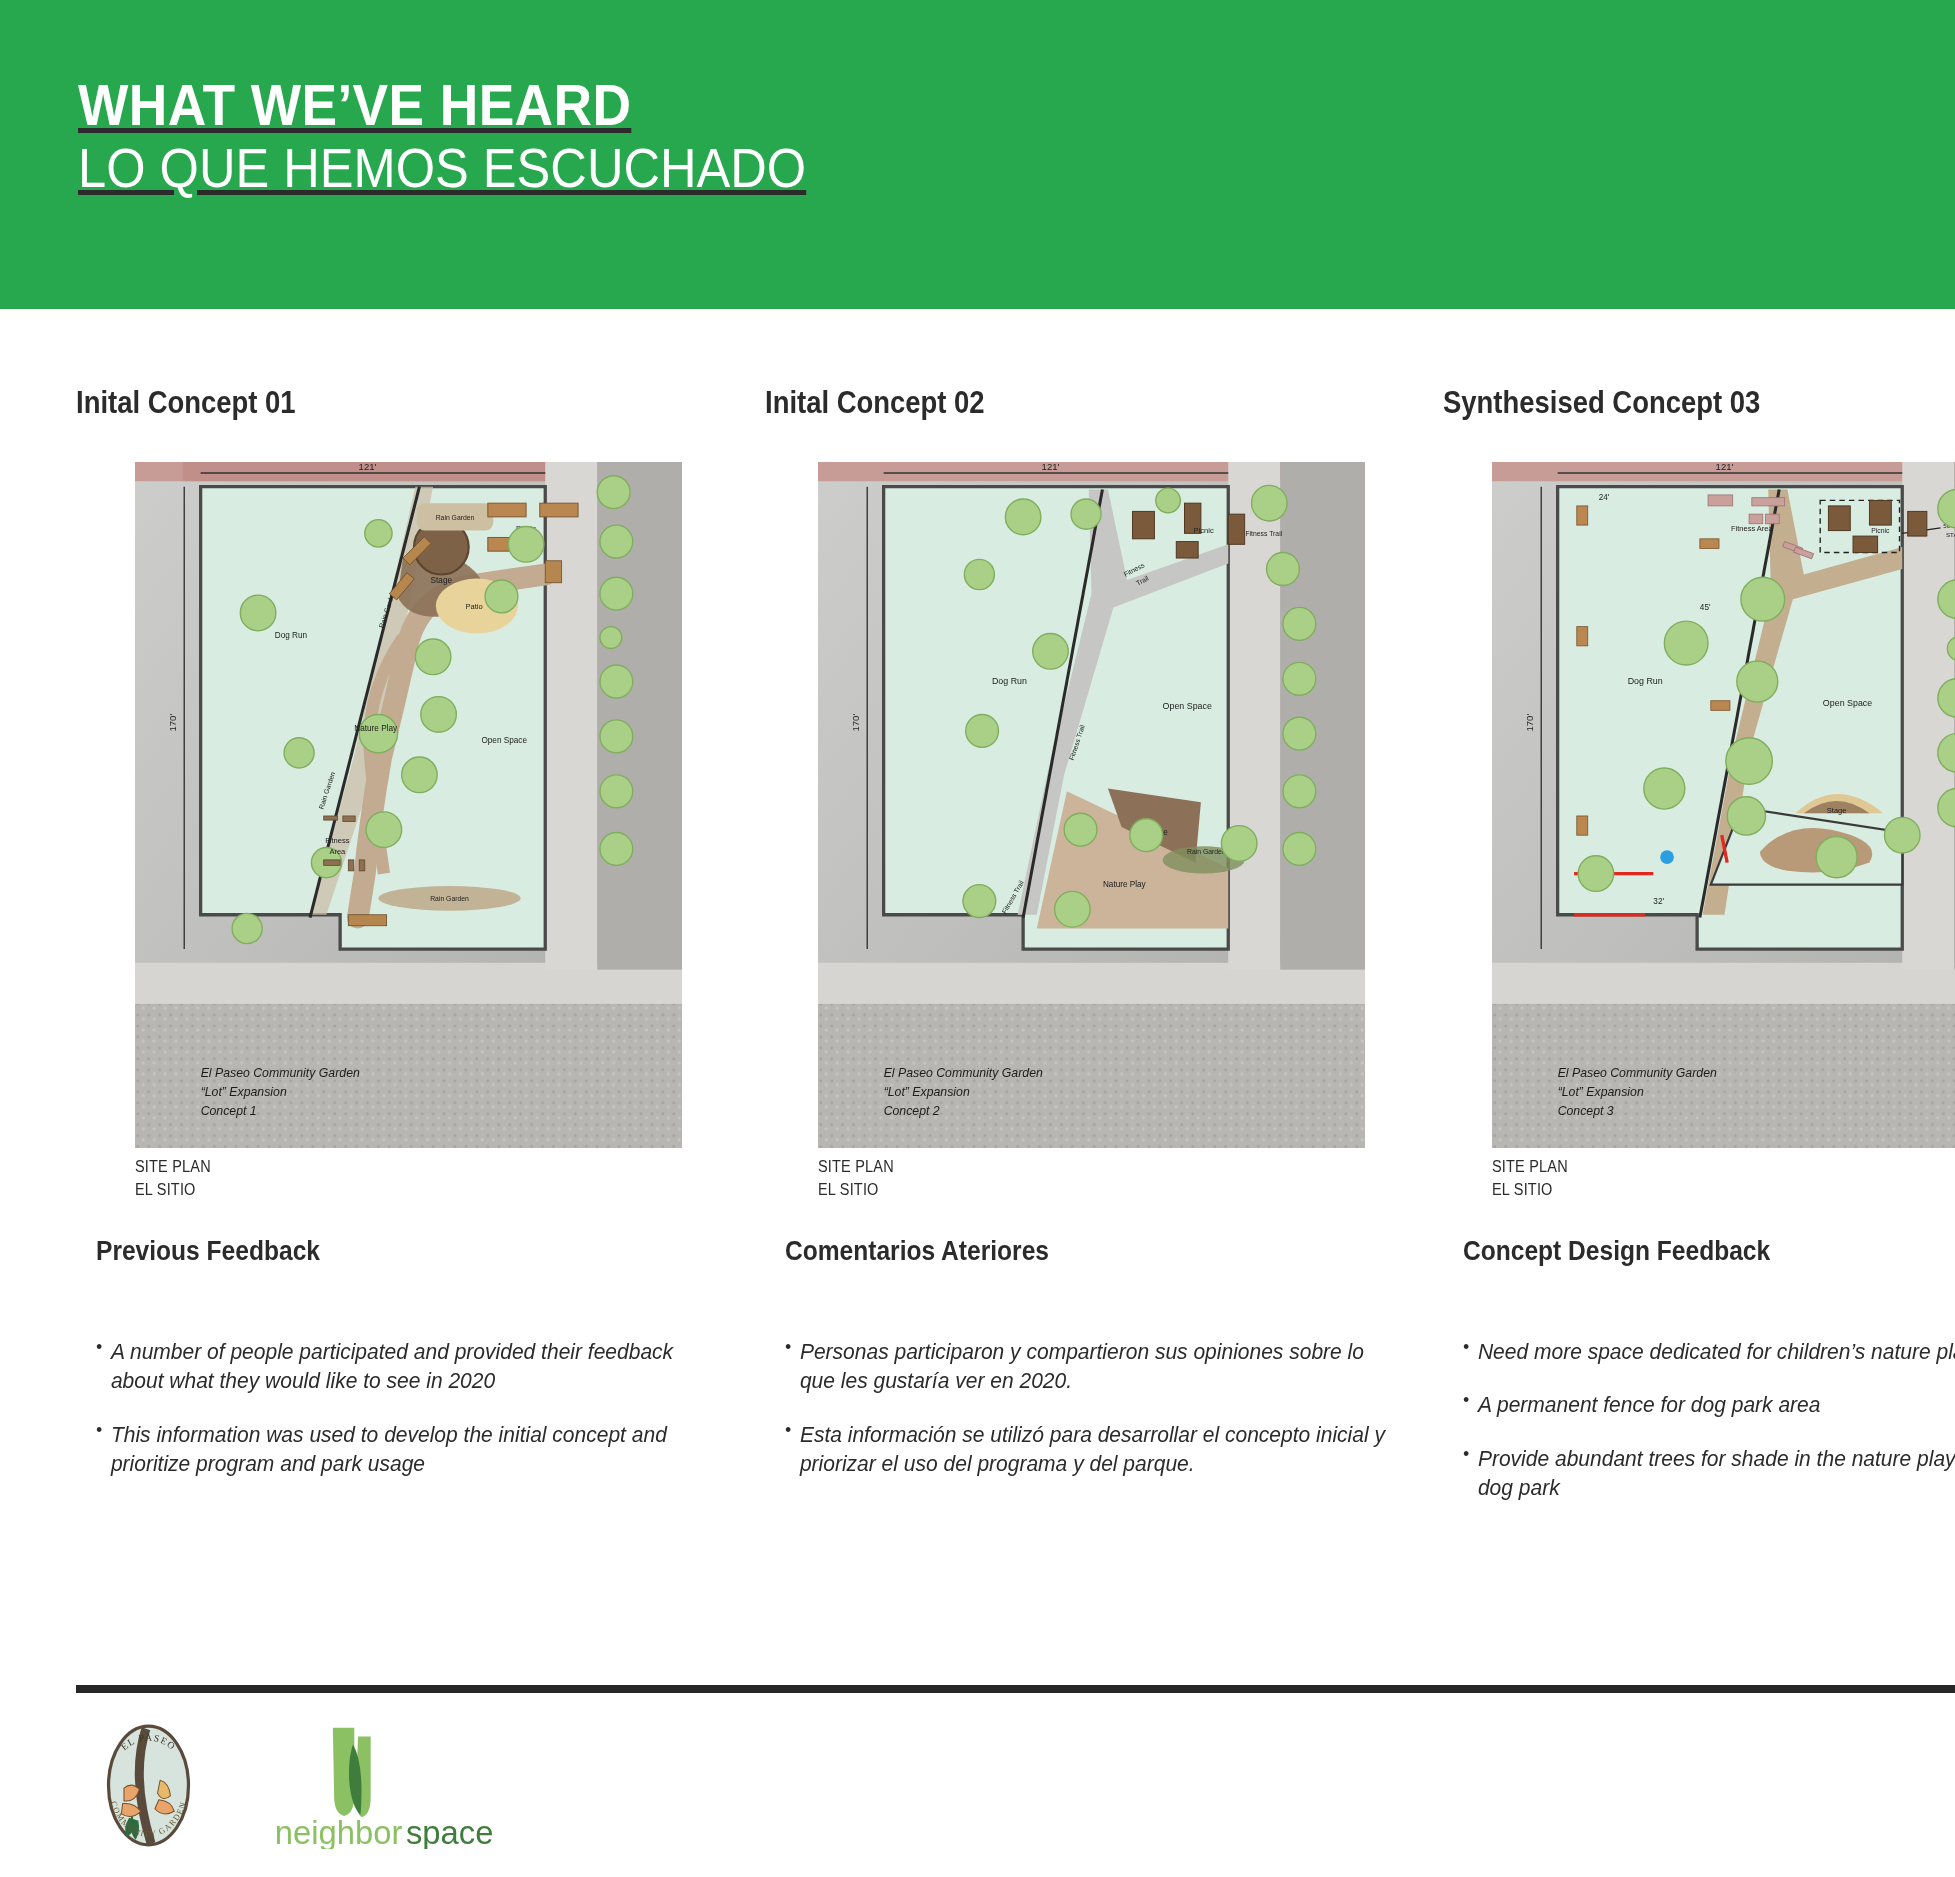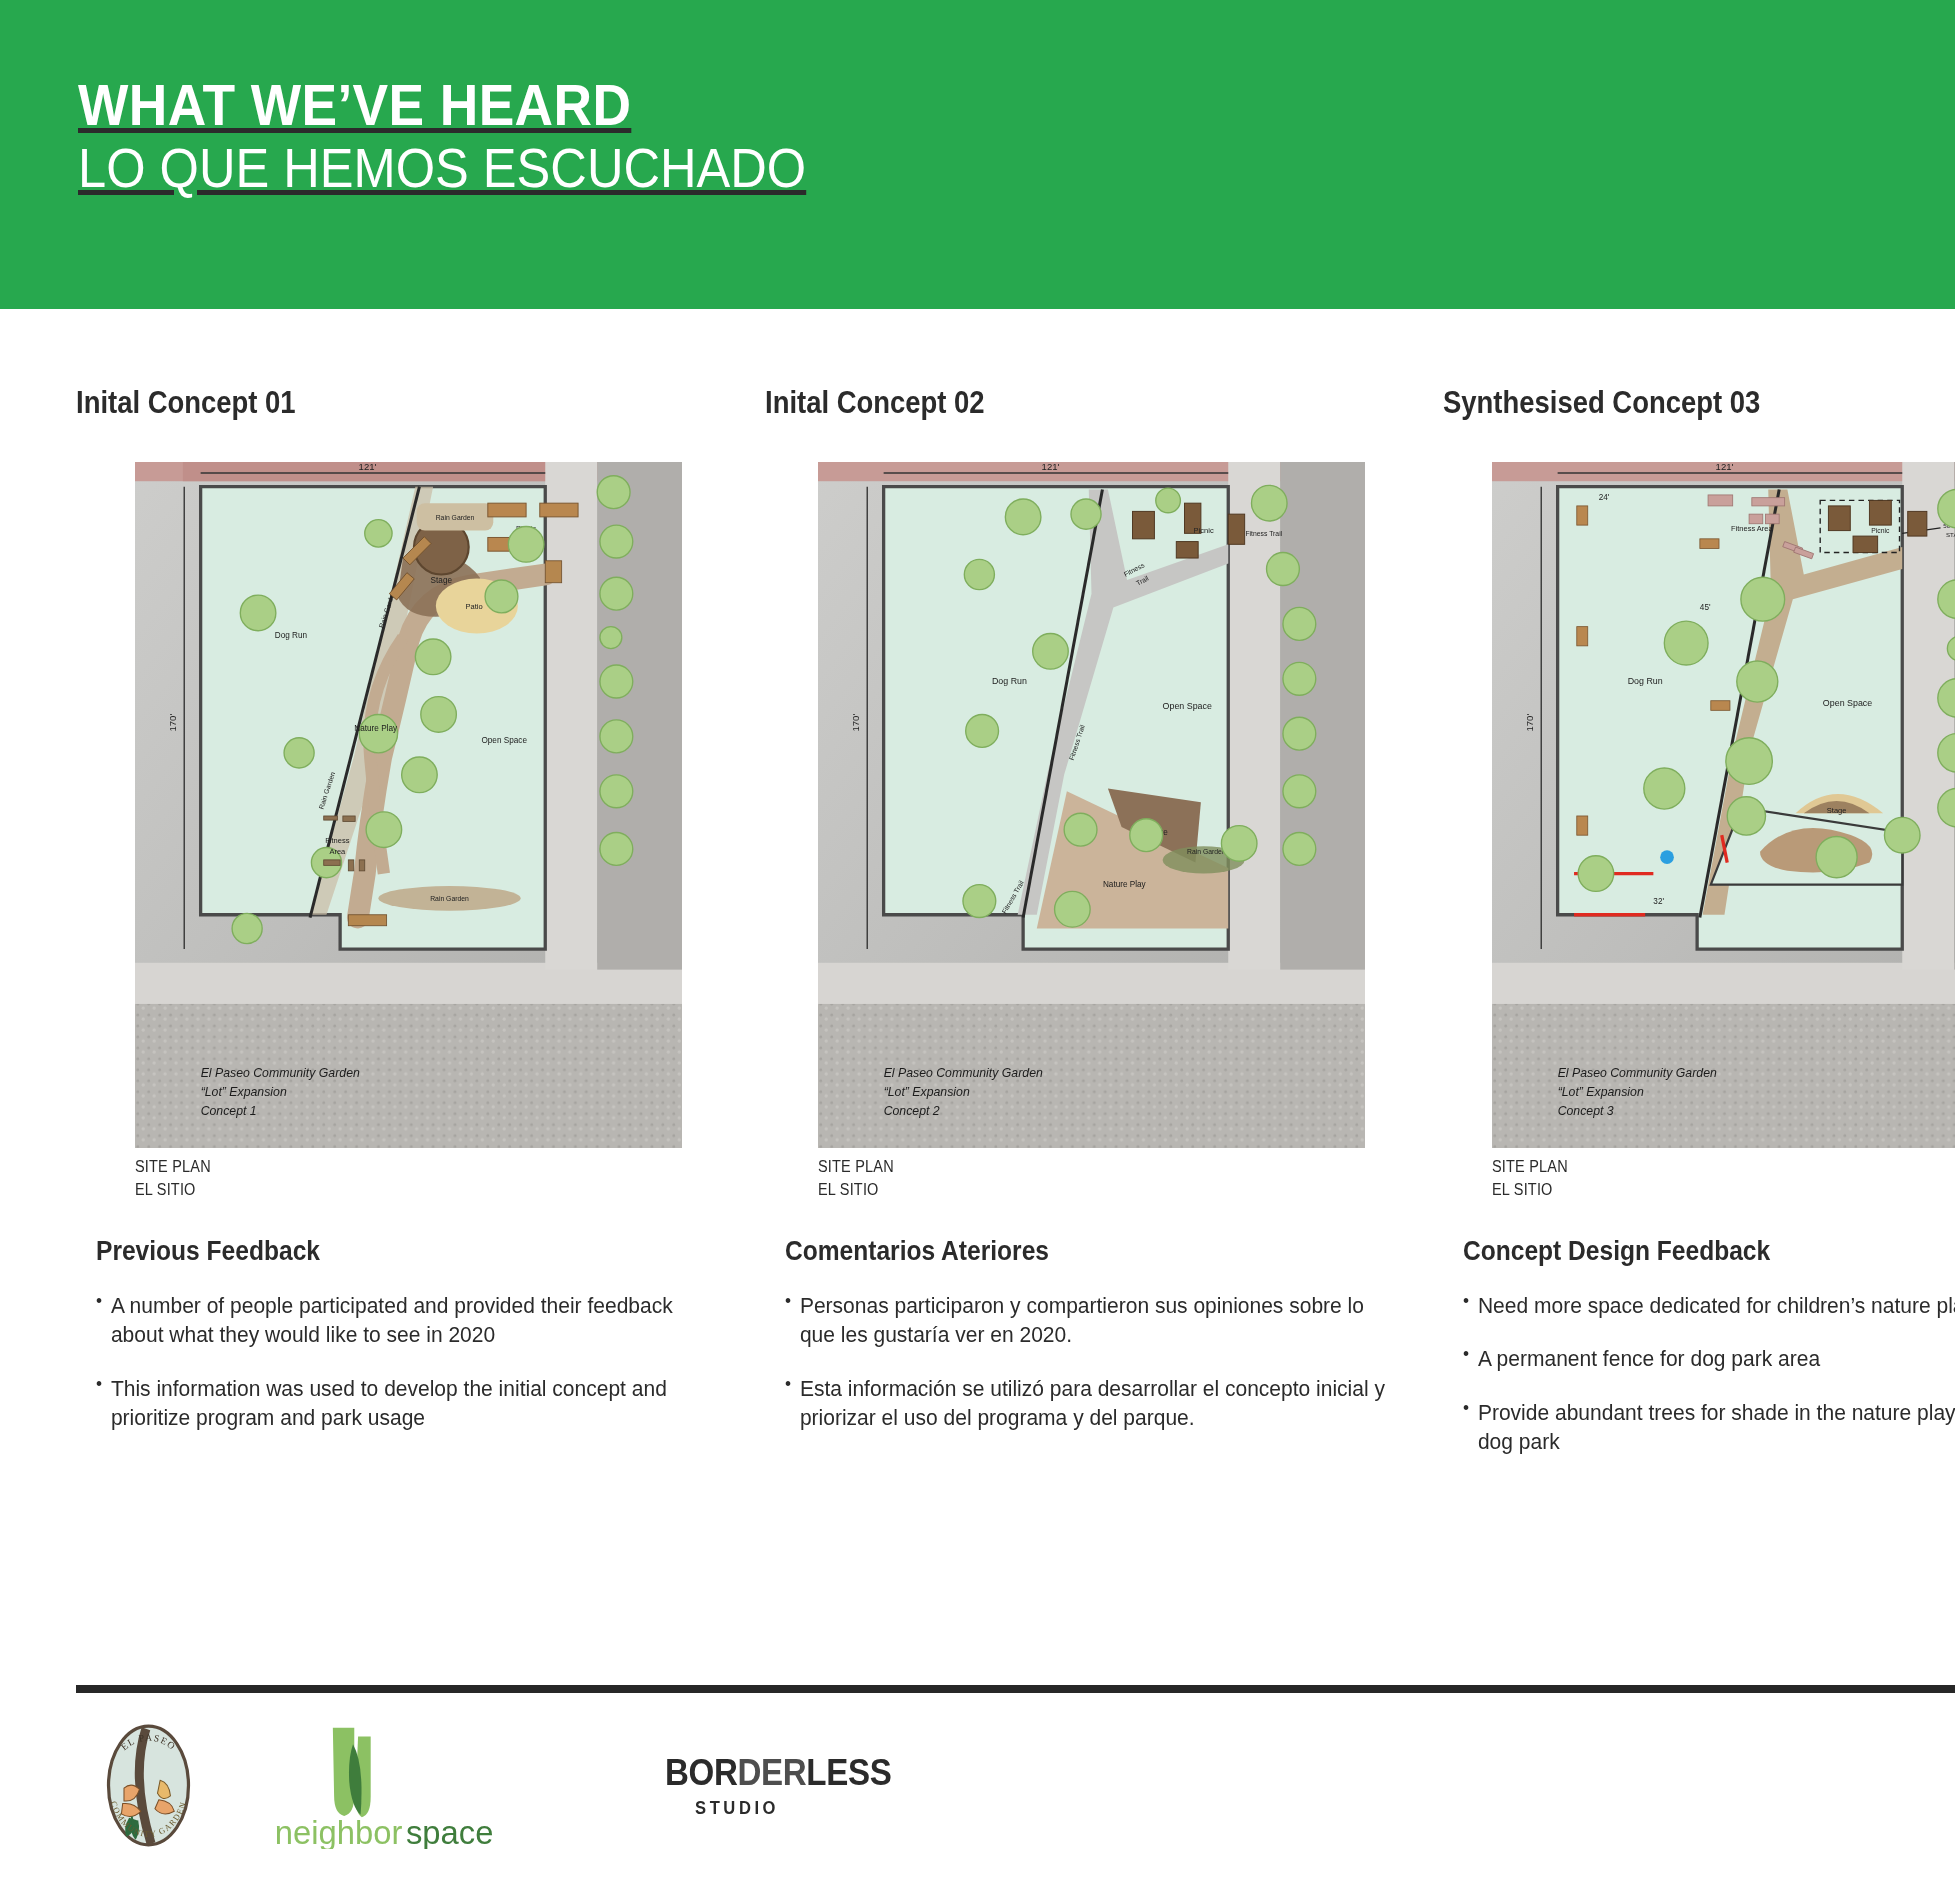--- a/index.html
+++ b/index.html
@@ -108,22 +108,23 @@
     top: 927px; left: 19.6px;
     font-size: 27px;
     font-weight: 700;
     color: #2b2b2b;
     transform: scaleX(0.91);
     transform-origin: left top;
     white-space: nowrap;
   }
   .fb-list {
     position: absolute;
-    top: 982px; left: 19.6px;
+    top: 1028px; left: 19.6px;
     width: 645px;
+    font-style: italic;
   }
   .fb-item {
     position: relative;
     padding-left: 15.6px;
     margin-bottom: 24px;
     font-size: 22px;
     line-height: 1.33;
     color: #2b2b2b;
     transform: scaleX(0.955);
     transform-origin: left top;
@@ -560,19 +561,15 @@
   </svg>
 
   <svg class="logo-neighborspace" viewBox="0 0 360 200">
     <path d="M106,10 L140,10 L140,118 Q140,146 124,150 Q108,146 108,118 Z" fill="#8cc163"></path>
     <path d="M146,24 L166,24 L166,120 Q166,148 152,152 Q142,146 142,120 Z" fill="#8cc163"></path>
     <path d="M138,36 Q156,68 150,148 Q136,136 132,96 Q130,58 138,36 Z" fill="#3f7d3c"></path>
     <text x="14" y="194" font-size="52" font-family="sans-serif" fill="#8cc163">neighbor</text>
     <text x="222" y="194" font-size="52" font-family="sans-serif" fill="#3f7d3c">space</text>
   </svg>
 
-  <div class="logo-borderless">
-    <div class="bl-main"><span>BOR</span><span class="dim">DER</span><span>LESS</span></div>
-    <div class="bl-sub">STUDIO</div>
-  </div>
 
 </div>
 
 
 </body></html>

